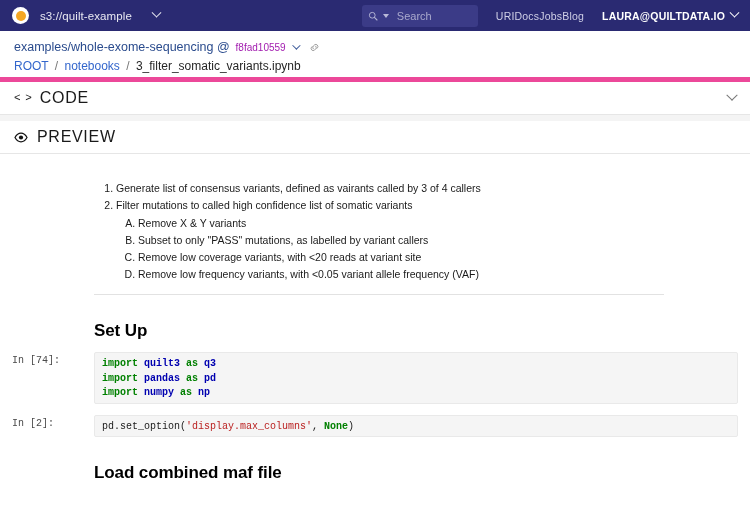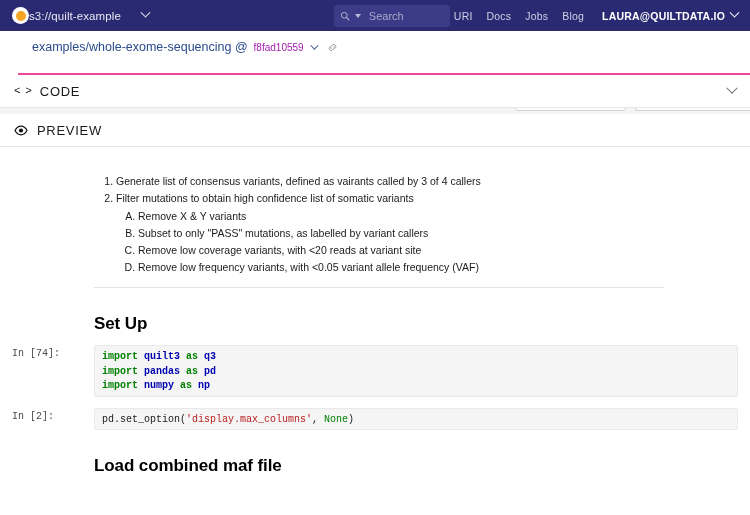--- a/index.html
+++ b/index.html
@@ -26,59 +26,58 @@
     background: #ffffff;
     display: flex; align-items: center; justify-content: center;
     position: relative;
   }
   .logo::after {
     content: ""; width: 10px; height: 10px; border-radius: 50%;
     background: #f5a623;
   }
   .bucket-sel {
     display: flex; align-items: center; gap: 21px;
-    margin-left: 0;
+    margin-left: 11px;
     color: #e8e8f2; font-size: 11.5px; letter-spacing: .1px;
   }
   .chev-d {
     display: inline-block; width: 7px; height: 7px;
     border-right: 1.4px solid currentColor; border-bottom: 1.4px solid currentColor;
     transform: rotate(45deg) translate(-2px,-2px);
   }
   .nav-right {
     margin-left: auto; display: flex; align-items: center; gap: 0;
   }
   .searchbox {
     width: 116px; height: 22px;
     background: #3b3b87; border-radius: 3px;
     display: flex; align-items: center;
     padding: 0 6px; gap: 5px;
-    margin-right: 4px;
+    margin-right: 18px;
   }
   .search-icon { width: 10px; height: 10px; flex-shrink: 0; opacity: .85; }
   .search-chev {
     display: inline-block; width: 0; height: 0;
     border-left: 3.5px solid transparent; border-right: 3.5px solid transparent;
     border-top: 4px solid #b9b9d8;
   }
   .search-ph { color: #a9a9cd; font-size: 11px; margin-left: 3px; }
-  .navlinks { display: flex; align-items: center; gap: 14px; margin-right: 18px; }
+  .navlinks { display: flex; align-items: center; margin-right: 18px; }
   .navlinks a { color: #cfcfe6; font-size: 10.5px; text-decoration: none; letter-spacing: .2px; }
   .user-menu {
     display: flex; align-items: center; gap: 6px;
     color: #ffffff; font-size: 10.5px; font-weight: bold; letter-spacing: .2px;
     padding-right: 2px;
   }
 
   
   .crumbbar {
-    padding: 9px 12px 19px 14px;
-    border-bottom: 2px solid #ec4899;
+    padding: 9px 12px 4px 14px;
+    border-bottom: 5px solid #ec4899;
     position: relative;
-    margin-left: 18px;
   }
   .crumb-row1 { display: flex; align-items: center; gap: 6px; }
   .crumb-pkg { color: #2a4b8d; font-size: 12.5px; }
   .crumb-rev { color: #a21caf; font-size: 10px; }
   .chev-sm {
     display: inline-block; width: 6px; height: 6px;
     border-right: 1.3px solid #3c5a9a; border-bottom: 1.3px solid #3c5a9a;
     transform: rotate(45deg) translateY(-2px);
   }
   .link-icon { width: 13px; height: 13px; margin-left: 4px; opacity: .65; }
@@ -106,21 +105,21 @@
   
   .sectionbar {
     height: 33px;
     display: flex; align-items: center;
     padding: 0 14px;
     background: #ffffff;
     border-bottom: 1px solid #e6e6e6;
     position: relative;
   }
   .sec-label {
-    font-size: 13px; letter-spacing: .7px; color: #1a1a1a;
+    font-size: 16px; letter-spacing: .7px; color: #1a1a1a;
     margin-left: 9px;
   }
   .sec-chevron {
     position: absolute; right: 14px;
     width: 8px; height: 8px;
     border-right: 1.4px solid #777; border-bottom: 1.4px solid #777;
     transform: rotate(45deg) translate(-2px,-2px);
   }
   .code-icon { font-size: 11px; color: #1a1a1a; font-family: "Liberation Mono", monospace; letter-spacing: -1px; }
   .eye-icon { width: 14px; height: 11px; }
@@ -166,21 +165,21 @@
     padding: 4px 7px 2px 7px;
     font-family: "Liberation Mono", monospace;
     font-size: 10px; line-height: 1.45;
     color: #1a1a1a;
     white-space: pre;
     overflow: hidden;
   }
   .kw  { color: #008000; font-weight: bold; }
   .mod { color: #0000b0; font-weight: bold; }
   .str { color: #ba2121; }
-  .bi  { color: #008000; font-weight: normal; }
+  .bi  { color: #008000; font-weight: bold; }
   .fn  { color: #1a1a1a; }
 </style>
 </head>
 <body>
 
 <div class="topbar">
   <div class="logo-wrap">
     <div class="logo"></div>
   </div>
   <div class="bucket-sel">
@@ -215,20 +214,27 @@
 <div class="crumbbar">
   <div class="crumb-row1">
     <span class="crumb-pkg">examples/whole-exome-sequencing @ </span>
     <span class="crumb-rev">f8fad10559</span>
     <span class="chev-sm"></span>
     <svg class="link-icon" viewBox="0 0 20 20">
       <path d="M8 12a3.2 3.2 0 0 1 0-4l2-2a3.2 3.2 0 0 1 4.5 4.5l-.9.9" fill="none" stroke="#666" stroke-width="1.5" stroke-linecap="round"></path>
       <path d="M12 8a3.2 3.2 0 0 1 0 4l-2 2a3.2 3.2 0 0 1-4.5-4.5l.9-.9" fill="none" stroke="#666" stroke-width="1.5" stroke-linecap="round"></path>
     </svg>
   </div>
+  <div class="crumb-row2">
+    <a href="#">ROOT</a>
+    <span class="crumb-sep">/</span>
+    <a href="#">notebooks</a>
+    <span class="crumb-sep">/</span>
+    <span class="crumb-file">3_filter_somatic_variants.ipynb</span>
+  </div>
 
   <div class="crumb-actions">
     <span class="meta-txt">12 Oct</span>
     <span class="meta-txt">20.1 kB</span>
     <div class="btn">
       <span>View as:</span>
       <span>Jupyter</span>
       <span class="chev-sm" style="border-color:#555"></span>
     </div>
     <div class="btn btn-dl">
@@ -256,21 +262,21 @@
 
 <div class="nb">
   <div class="nb-inner">
 
     <div class="md">
       <ol class="outer">
         <li>
           <span>Generate list of consensus variants, defined as vairants called by 3 of 4 callers</span>
         </li>
         <li>
-          <span>Filter mutations to obtain high confidence list of somatic variants</span>
+          <span>Filter mutations to called high confidence list of somatic variants</span>
           <ol class="inner">
             <li>Remove X &amp; Y variants</li>
             <li>Subset to only "PASS" mutations, as labelled by variant callers</li>
             <li>Remove low coverage variants, with &lt;20 reads at variant site</li>
             <li>Remove low frequency variants, with &lt;0.05 variant allele frequency (VAF)</li>
           </ol>
         </li>
       </ol>
       <hr class="nbrule">
     </div>

